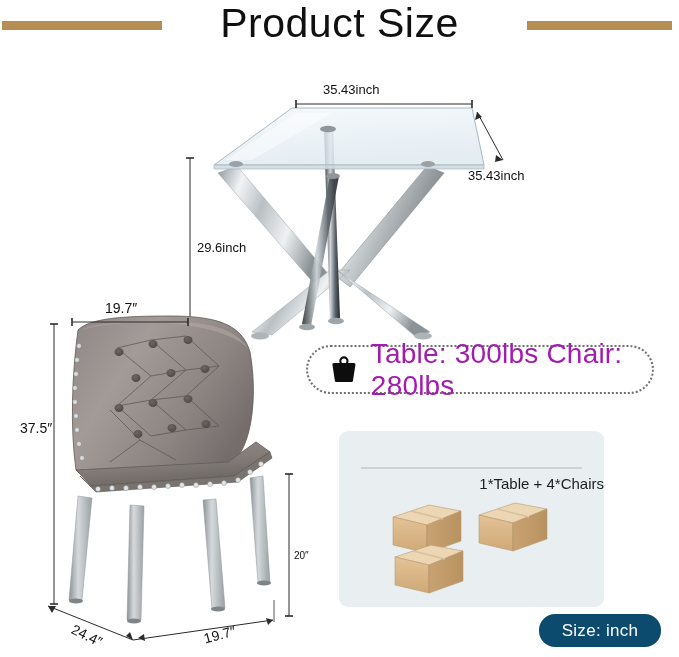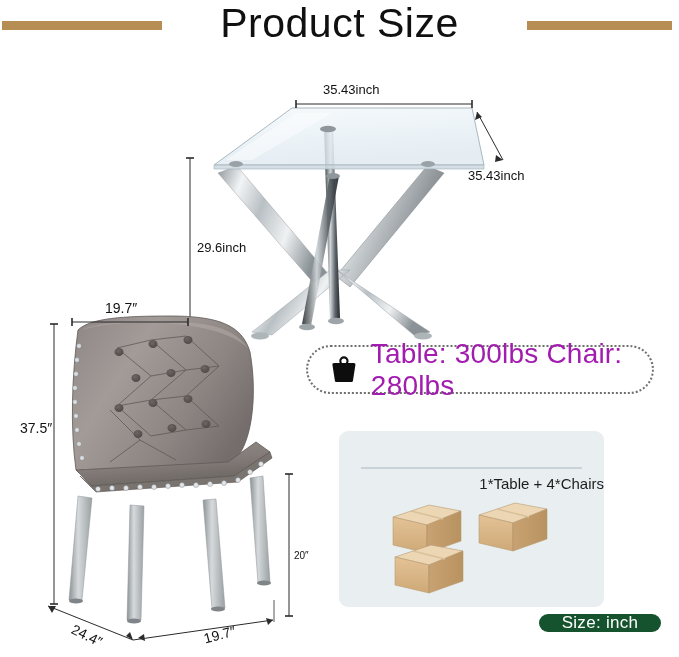--- a/index.html
+++ b/index.html
@@ -71,22 +71,22 @@
   }
   #package-contents {
     position: absolute; left: 0; top: 44px; width: 265px;
     text-align: right; font-size: 15px; color: #1d1d1d;
   }
   #boxes-svg { position: absolute; left: 48px; top: 68px; }
 
   
   #size-badge {
     position: absolute; left: 539px; top: 614px;
-    width: 122px; height: 18px;
-    background: #14532d;
+    width: 122px; height: 33px;
+    background: #0c4a6e;
     border-radius: 16px;
     display: flex; align-items: center; justify-content: center;
     color: #fff; font-size: 17px; letter-spacing: .3px;
   }
 </style>
 </head>
 <body>
 
 <div id="header">
   <div class="rule left"></div>

